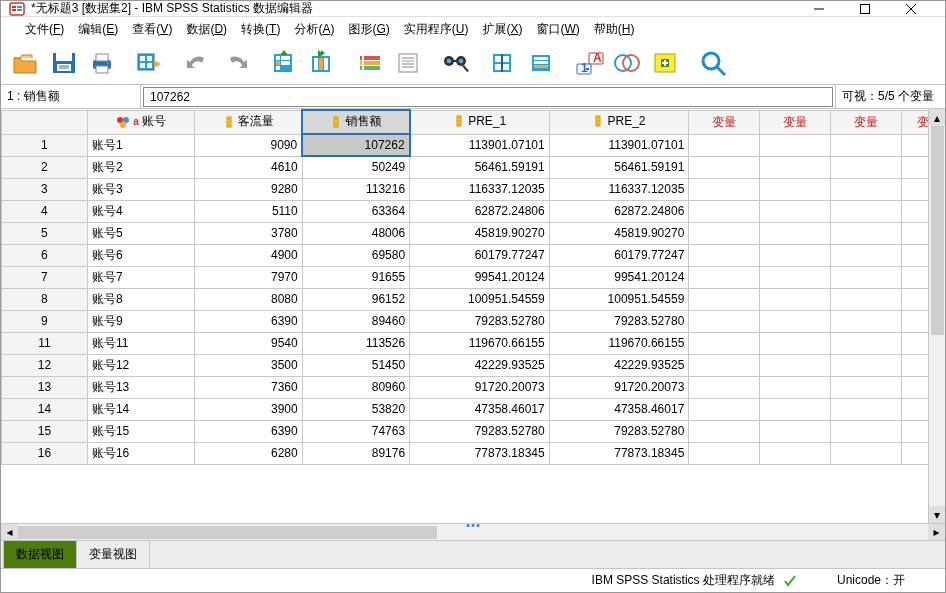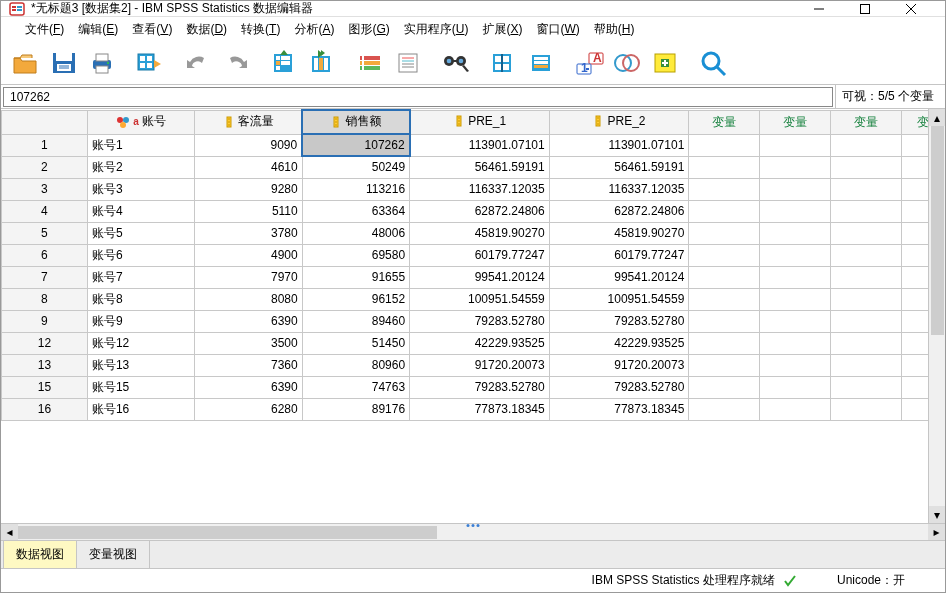--- a/index.html
+++ b/index.html
@@ -17,41 +17,41 @@
 .tsep{width:6px;}
 .infobar{height:24px;display:flex;align-items:center;border-bottom:1px solid #c5c5c5;}
 .infobar-label{width:140px;padding:0 6px;border-right:1px solid #c5c5c5;height:100%;display:flex;align-items:center;}
 .infobar-value{flex:1;padding:0 6px;border:1px solid #888;margin:2px;height:20px;display:flex;align-items:center;background:#fff;}
 .infobar-right{width:110px;padding:0 6px;border-left:1px solid #c5c5c5;height:100%;display:flex;align-items:center;}
 .grid-wrap{flex:1;display:flex;flex-direction:column;overflow:hidden;background:#fff;}
 table{border-collapse:collapse;width:100%;}
 th,td{border:1px solid #c8c8c8;height:22px;padding:0 4px;white-space:nowrap;overflow:hidden;}
 thead th{background:#f4f4f4;font-weight:normal;text-align:center;height:24px;}
 thead th.sel{background:#d8d8d8;border:2px solid #2a6fb4;}
-thead th.var-empty{color:#15803d;}
+thead th.var-empty{color:#b91c1c;}
 tbody th{background:#f4f4f4;font-weight:normal;text-align:center;width:80px;}
 .c-acct{text-align:left;width:100px;margin-left:8px;}
 .c-num{text-align:right;width:100px;}
 .c-pre{text-align:right;width:130px;}
 .c-var{width:66px;}
 td.selcell{background:#c8c8c8;border:2px solid #2a6fb4;}
 .grid-scroll{flex:1;overflow:hidden;position:relative;}
 .hscroll{height:17px;display:flex;align-items:center;background:#f0f0f0;border-top:1px solid #c5c5c5;}
 .hscroll .arrow{width:17px;height:17px;display:flex;align-items:center;justify-content:center;background:#e0e0e0;}
 .hscroll .track{flex:1;height:17px;position:relative;}
 .hscroll .thumb{position:absolute;left:0;top:2px;height:13px;width:46%;background:#cdcdcd;}
 .hscroll .dots{position:absolute;left:50%;top:0;transform:translateX(-50%);height:3px;display:flex;gap:2px;}
 .hscroll .dots i{width:3px;height:3px;background:#3a7fd5;border-radius:50%;}
 .vscroll{position:absolute;right:0;top:0;bottom:0;width:17px;background:#f0f0f0;border-left:1px solid #c5c5c5;display:flex;flex-direction:column;}
 .vscroll .arrow{height:17px;display:flex;align-items:center;justify-content:center;background:#e0e0e0;}
 .vscroll .track{flex:1;position:relative;}
 .vscroll .thumb{position:absolute;top:0;left:2px;width:13px;height:55%;background:#cdcdcd;}
 .tabs{height:28px;background:#ececec;display:flex;align-items:flex-end;border-top:1px solid #c5c5c5;padding-left:2px;}
 .tab{padding:5px 12px;background:#ececec;border:1px solid #c5c5c5;border-bottom:none;margin-right:-1px;}
-.tab.active{background:#fef9c3;}
+.tab.active{background:#4d7c0f;}
 .statusbar{height:24px;border-top:1px solid #c5c5c5;display:flex;align-items:center;justify-content:flex-end;gap:40px;padding:0 40px 0 10px;}
 .statusbar .ready{display:flex;align-items:center;gap:8px;}
 .colhead-icon{display:inline-flex;align-items:center;gap:3px;}
 </style>
 </head>
 <body>
 
 <div class="titlebar">
   <svg width="16" height="16" viewBox="0 0 16 16">
       <rect x="1" y="2" width="14" height="12" rx="2" fill="#fff" stroke="#c33" stroke-width="1.5"></rect>
@@ -238,20 +238,21 @@
   <div class="tsep"></div>
   <div class="tbtn">
       <svg width="30" height="28">
         <circle cx="12" cy="12" r="8" fill="none" stroke="#1a8fd4" stroke-width="3"></circle>
         <line x1="18" y1="18" x2="26" y2="26" stroke="#1a8fd4" stroke-width="3"></line>
       </svg>
     </div>
 </div>
 
 <div class="infobar">
+  <div class="infobar-label">1 : 销售额</div>
   <div class="infobar-value">107262</div>
   <div class="infobar-right">可视：5/5 个变量</div>
 </div>
 
 <div class="grid-wrap">
   <div class="grid-scroll">
     <table>
       <thead>
         <tr>
           <th style="width:80px"></th>
@@ -409,38 +410,62 @@
             <td class="c-num">6390</td>
             <td class="c-num">89460</td>
             <td class="c-pre">79283.52780</td>
             <td class="c-pre">79283.52780</td>
             <td class="c-var"></td>
             <td class="c-var"></td>
             <td class="c-var"></td>
             <td></td>
           </tr>
           <tr>
+            <th>11</th>
+            <td class="c-acct">账号11</td>
+            <td class="c-num">9540</td>
+            <td class="c-num">113526</td>
+            <td class="c-pre">119670.66155</td>
+            <td class="c-pre">119670.66155</td>
+            <td class="c-var"></td>
+            <td class="c-var"></td>
+            <td class="c-var"></td>
+            <td></td>
+          </tr>
+          <tr>
             <th>12</th>
             <td class="c-acct">账号12</td>
             <td class="c-num">3500</td>
             <td class="c-num">51450</td>
             <td class="c-pre">42229.93525</td>
             <td class="c-pre">42229.93525</td>
             <td class="c-var"></td>
             <td class="c-var"></td>
             <td class="c-var"></td>
             <td></td>
           </tr>
           <tr>
             <th>13</th>
             <td class="c-acct">账号13</td>
             <td class="c-num">7360</td>
             <td class="c-num">80960</td>
             <td class="c-pre">91720.20073</td>
             <td class="c-pre">91720.20073</td>
+            <td class="c-var"></td>
+            <td class="c-var"></td>
+            <td class="c-var"></td>
+            <td></td>
+          </tr>
+          <tr>
+            <th>14</th>
+            <td class="c-acct">账号14</td>
+            <td class="c-num">3900</td>
+            <td class="c-num">53820</td>
+            <td class="c-pre">47358.46017</td>
+            <td class="c-pre">47358.46017</td>
             <td class="c-var"></td>
             <td class="c-var"></td>
             <td class="c-var"></td>
             <td></td>
           </tr>
           <tr>
             <th>15</th>
             <td class="c-acct">账号15</td>
             <td class="c-num">6390</td>
             <td class="c-num">74763</td>

